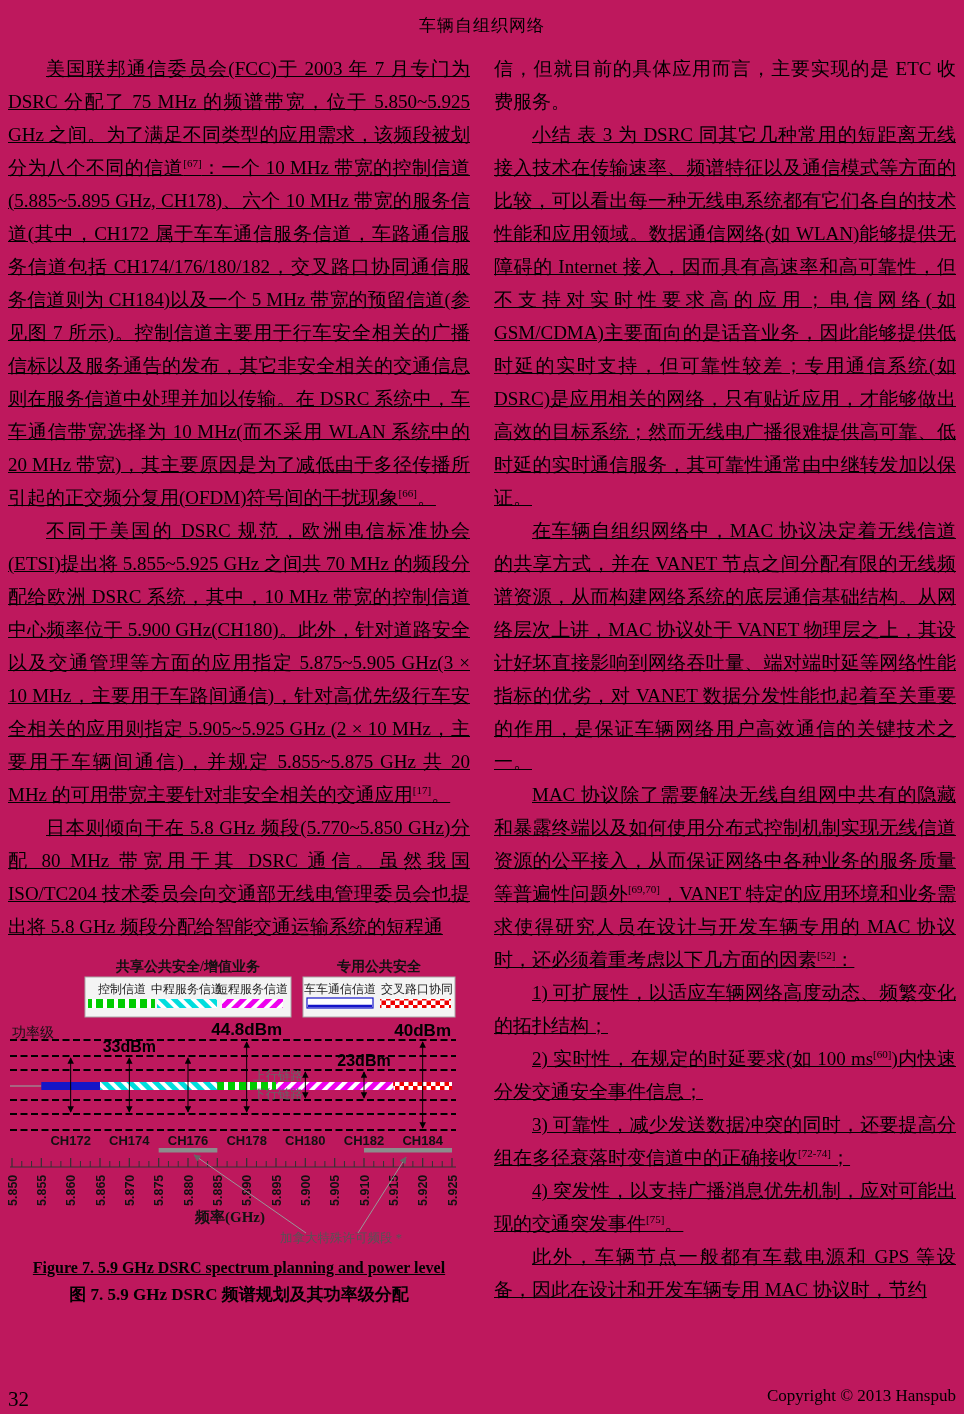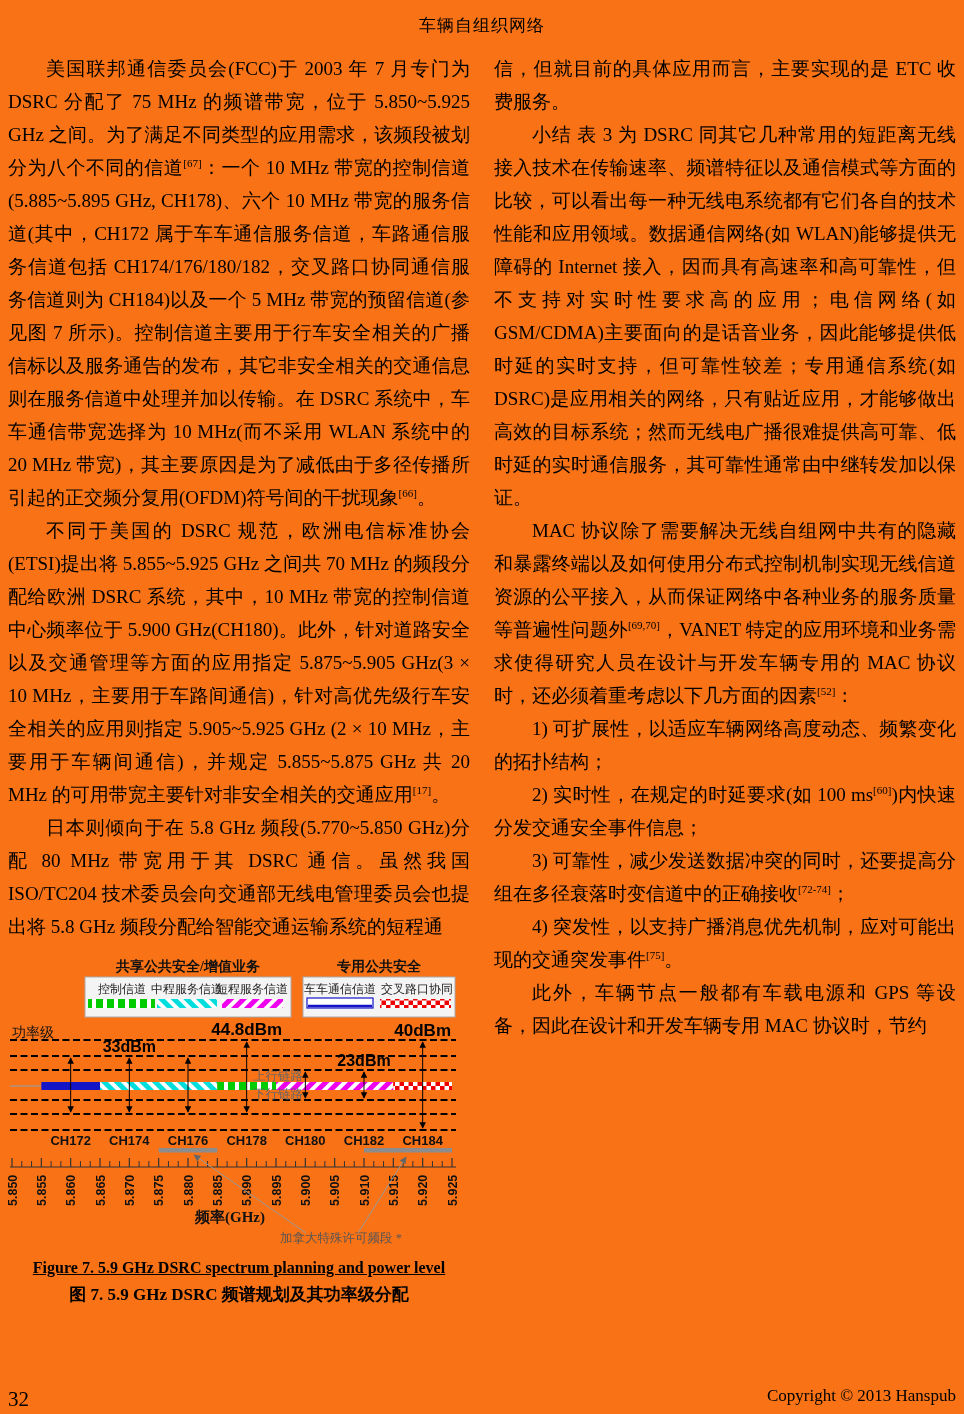--- a/index.html
+++ b/index.html
@@ -1,25 +1,25 @@
 <!DOCTYPE html>
 <html lang="zh"><head>
 <meta charset="utf-8">
 <style>
   html,body{margin:0;padding:0;background:#e8e8e8;}
   .page{
-    position:relative;width:964px;height:1414px;margin:0 auto;background:#f97316;
+    position:relative;width:964px;height:1414px;margin:0 auto;background:#be185d;
     font-family:"Liberation Serif","DejaVu Serif",serif;color:#000;overflow:hidden;
   }
   .header{position:absolute;top:14px;left:0;width:100%;text-align:center;font-size:17px;letter-spacing:1px;}
   .col{position:absolute;top:52px;width:462px;}
   .col-left{left:8px;}
   .col-right{left:494px;}
   p.para{font-size:19px;line-height:33px;text-align:justify;margin:0;}
-  p.indent{text-indent:2em;}
+  p.indent{text-indent:2em;text-decoration:underline;}
   sup{font-size:0.58em;vertical-align:super;line-height:0;}
   h2.section{
     font-family:"Liberation Sans","DejaVu Sans",sans-serif;font-weight:bold;
     font-size:20px;margin:15px 0 11px 0;
   }
   .fig{margin-top:8px;}
   .fig svg{display:block;}
   .caption-en{font-weight:bold;font-size:16px;text-align:center;margin:6px 0 0 0;line-height:26px;text-decoration:underline;}
   .caption-zh{font-family:Liberation Serif, serif;font-weight:bold;font-size:17px;text-align:center;margin:0;line-height:27px;}
   .footer-page{position:absolute;left:8px;bottom:2px;font-size:21px;}
@@ -183,20 +183,21 @@
           <line x1="350" y1="282" x2="398" y2="206" stroke="#999" stroke-width="1" marker-end="url(#ahg)"></line>
         </svg>
       <p class="caption-en">Figure 7. 5.9 GHz DSRC spectrum planning and power level</p>
       <p class="caption-zh">图 7. 5.9 GHz DSRC 频谱规划及其功率级分配</p>
     </div>
   </div>
 
   <div class="col col-right">
     <p class="para">信，但就目前的具体应用而言，主要实现的是 ETC 收费服务。</p>
     <p class="para indent">小结 表 3 为 DSRC 同其它几种常用的短距离无线接入技术在传输速率、频谱特征以及通信模式等方面的比较，可以看出每一种无线电系统都有它们各自的技术性能和应用领域。数据通信网络(如 WLAN)能够提供无障碍的 Internet 接入，因而具有高速率和高可靠性，但不支持对实时性要求高的应用；电信网络(如 GSM/CDMA)主要面向的是话音业务，因此能够提供低时延的实时支持，但可靠性较差；专用通信系统(如 DSRC)是应用相关的网络，只有贴近应用，才能够做出高效的目标系统；然而无线电广播很难提供高可靠、低时延的实时通信服务，其可靠性通常由中继转发加以保证。</p>
+    <p class="para indent">在车辆自组织网络中，MAC 协议决定着无线信道的共享方式，并在 VANET 节点之间分配有限的无线频谱资源，从而构建网络系统的底层通信基础结构。从网络层次上讲，MAC 协议处于 VANET 物理层之上，其设计好坏直接影响到网络吞吐量、端对端时延等网络性能指标的优劣，对 VANET 数据分发性能也起着至关重要的作用，是保证车辆网络用户高效通信的关键技术之一。</p>
     <p class="para indent">MAC 协议除了需要解决无线自组网中共有的隐藏和暴露终端以及如何使用分布式控制机制实现无线信道资源的公平接入，从而保证网络中各种业务的服务质量等普遍性问题外<sup>[69,70]</sup>，VANET 特定的应用环境和业务需求使得研究人员在设计与开发车辆专用的 MAC 协议时，还必须着重考虑以下几方面的因素<sup>[52]</sup>：</p>
     <p class="para indent">1)  可扩展性，以适应车辆网络高度动态、频繁变化的拓扑结构；</p>
     <p class="para indent">2)  实时性，在规定的时延要求(如 100 ms<sup>[60]</sup>)内快速分发交通安全事件信息；</p>
     <p class="para indent">3)  可靠性，减少发送数据冲突的同时，还要提高分组在多径衰落时变信道中的正确接收<sup>[72-74]</sup>；</p>
     <p class="para indent">4)  突发性，以支持广播消息优先机制，应对可能出现的交通突发事件<sup>[75]</sup>。</p>
     <p class="para indent">此外，车辆节点一般都有车载电源和 GPS 等设备，因此在设计和开发车辆专用 MAC 协议时，节约</p>
   </div>
 
   <div class="footer-page">32</div>
   <div class="footer-copy">Copyright © 2013 Hanspub</div>

